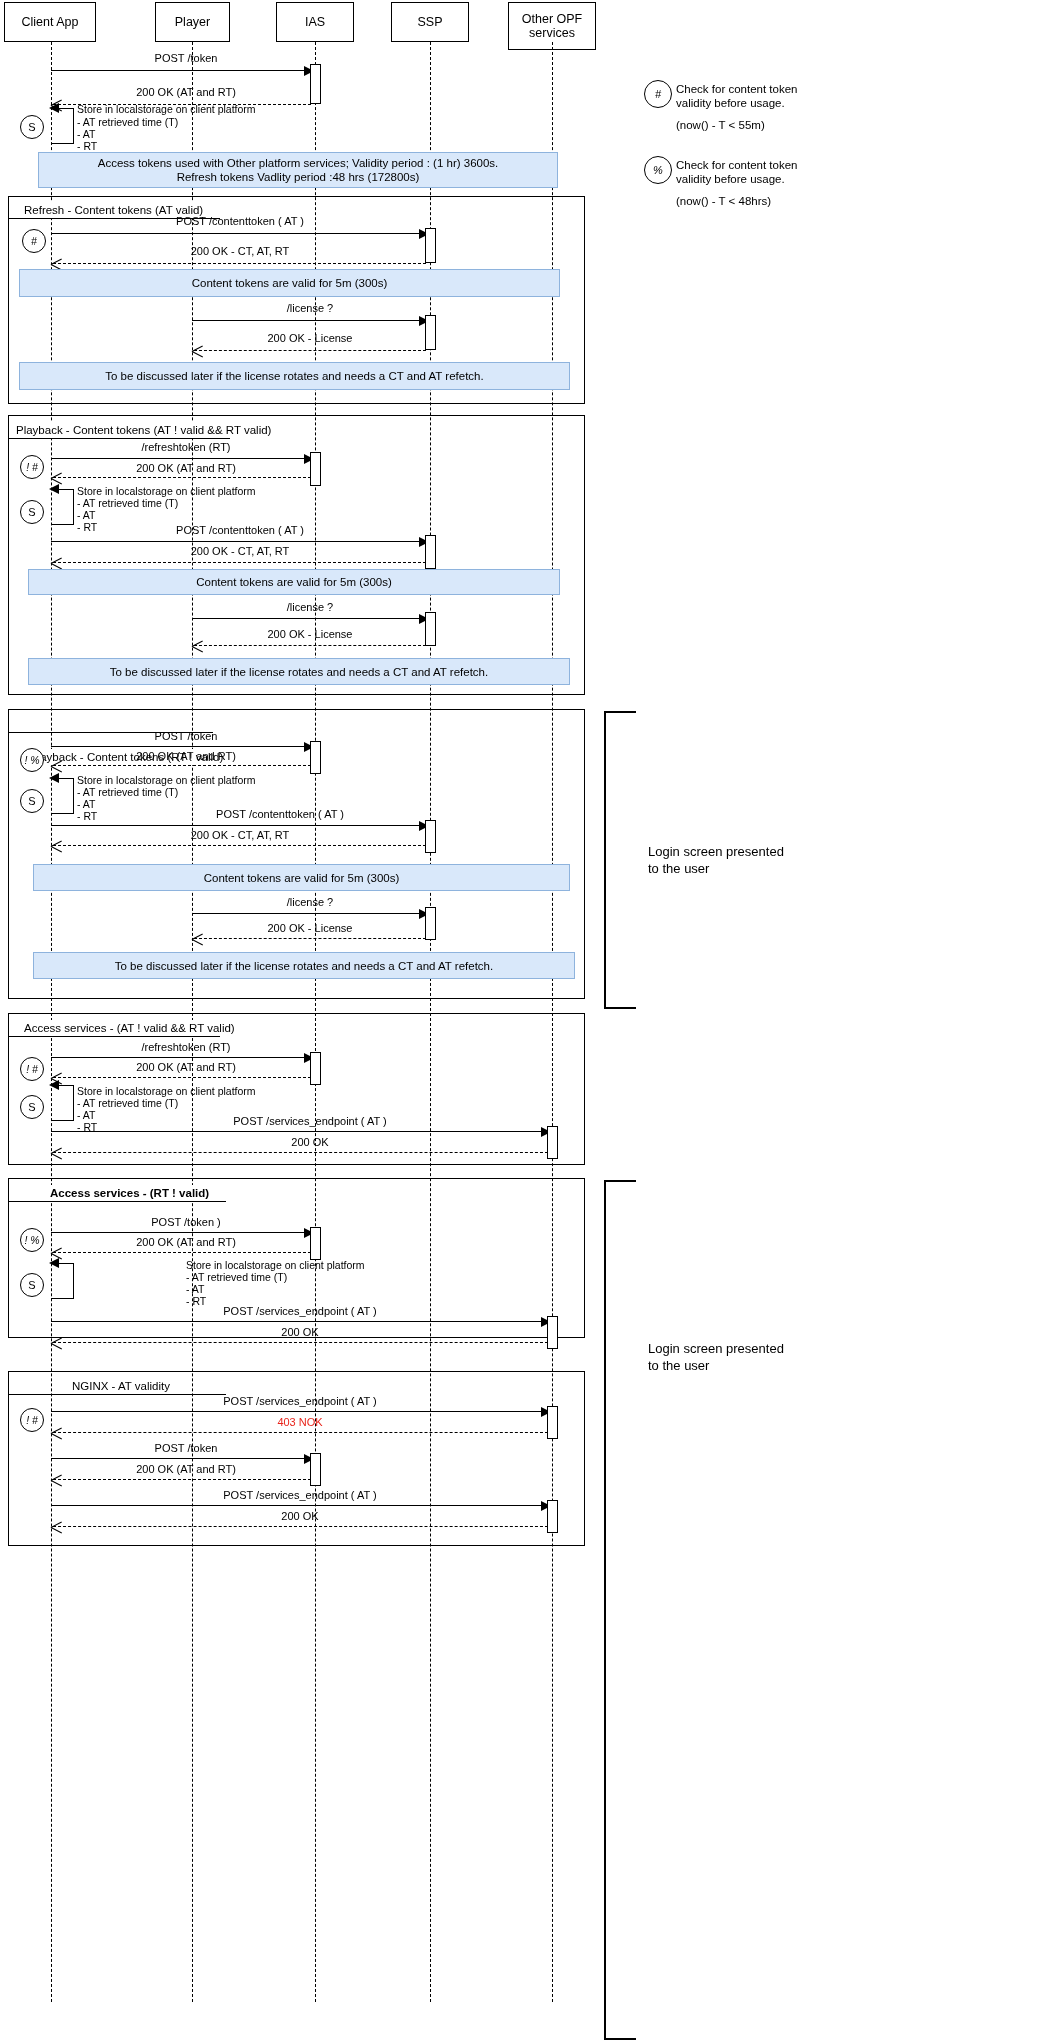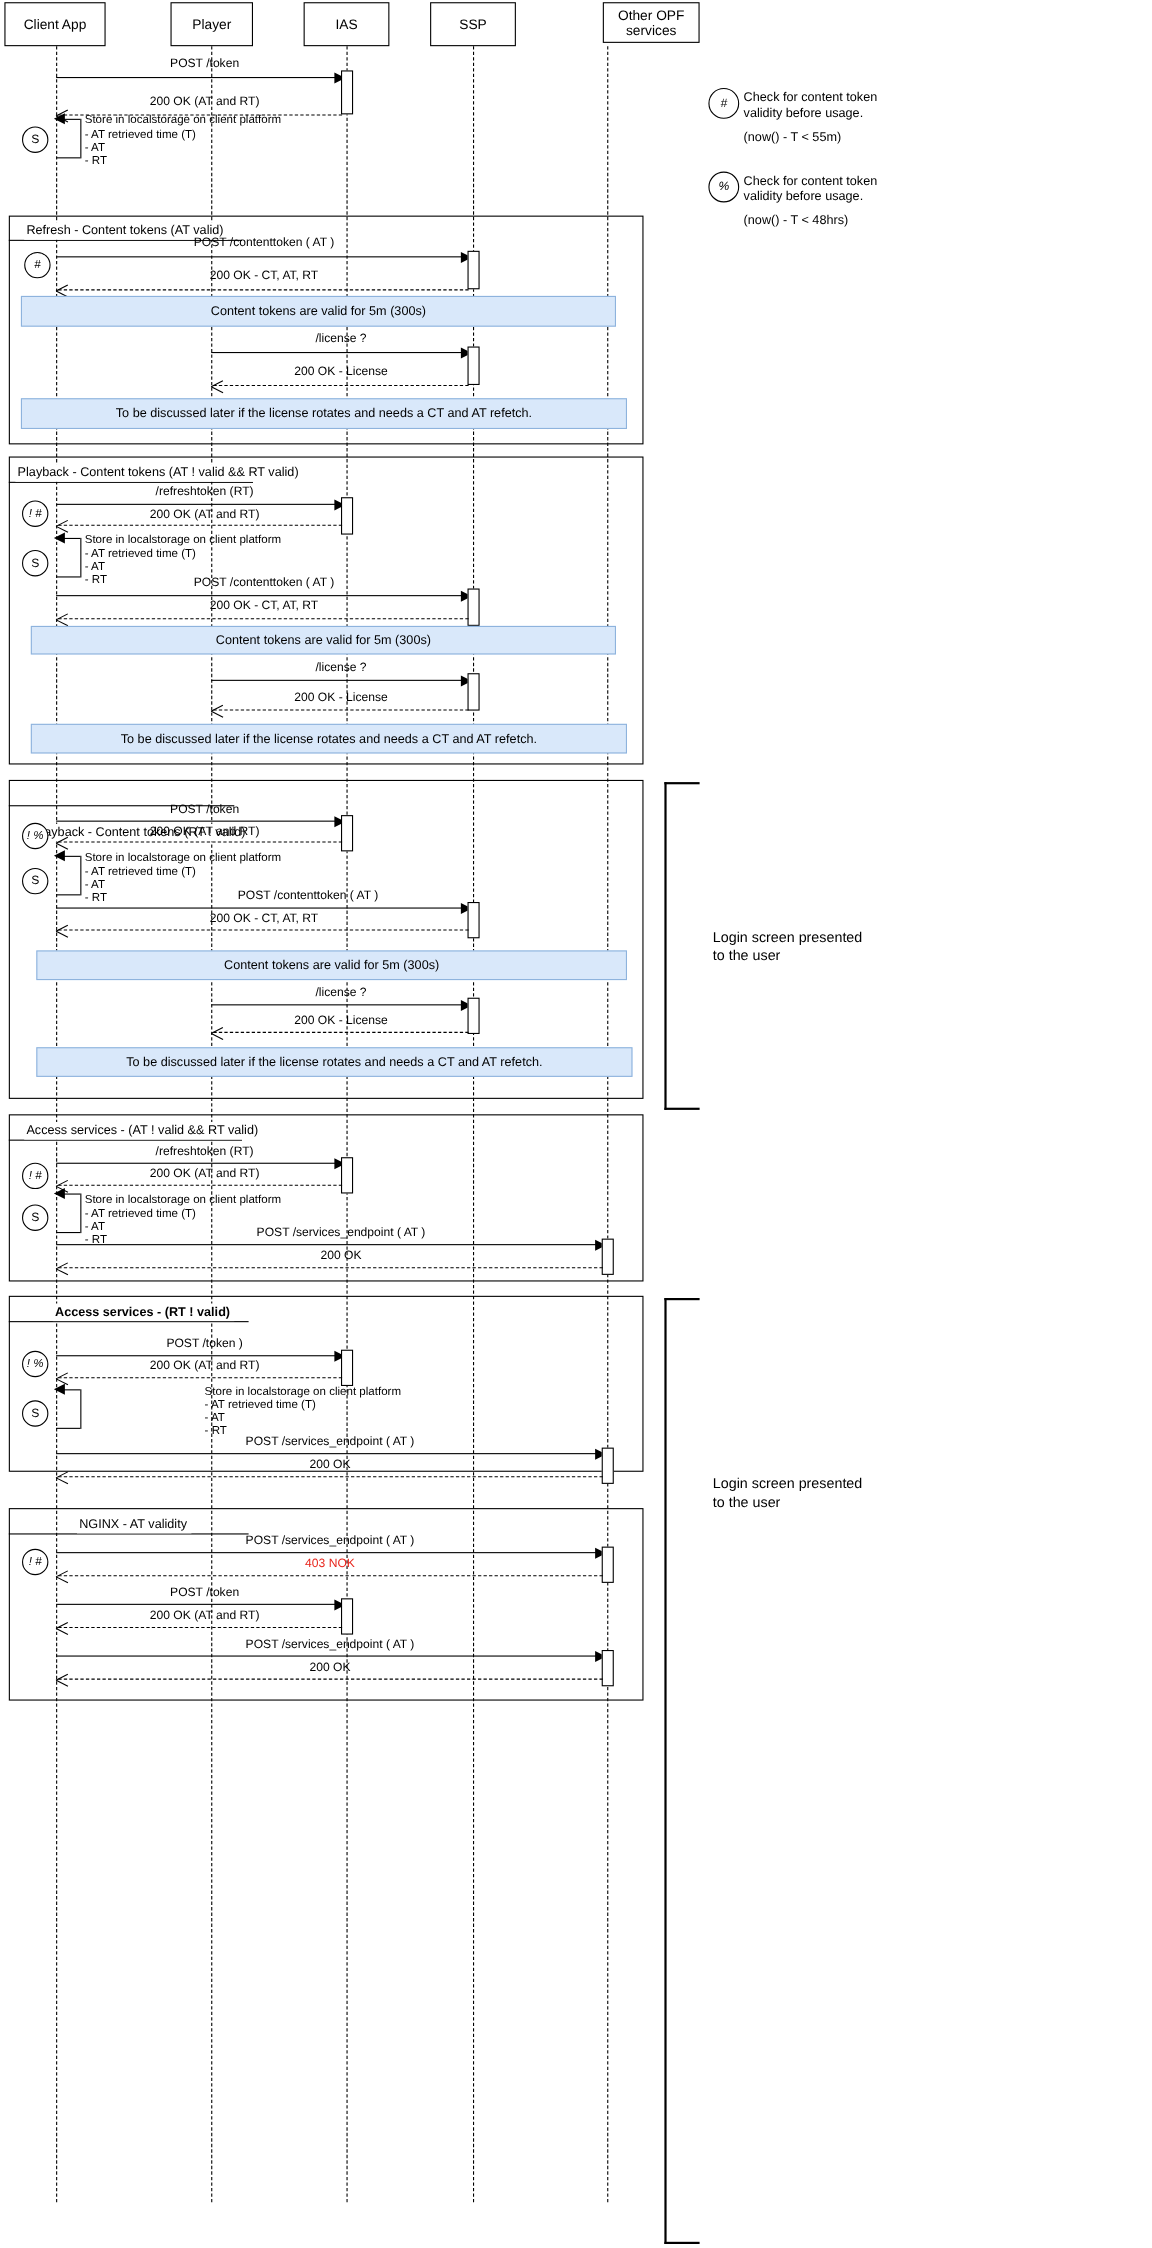--- a/index.html
+++ b/index.html
@@ -84,21 +84,21 @@
   </div>
   <div class="actor-box" style="left:155px;top:2px;width:75px;height:40px;">
     <span>Player</span>
   </div>
   <div class="actor-box" style="left:276px;top:2px;width:78px;height:40px;">
     <span>IAS</span>
   </div>
   <div class="actor-box" style="left:391px;top:2px;width:78px;height:40px;">
     <span>SSP</span>
   </div>
-  <div class="actor-box" style="left:508px;top:2px;width:88px;height:37px;white-space:pre-line;margin-left:40px;">
+  <div class="actor-box" style="left:508px;top:2px;width:88px;height:48px;white-space:pre-line;">
     <span>Other OPF
 services</span>
   </div>
 
   <div class="lifeline" style="left:51px;top:42px;height:1960px;"></div>
   <div class="lifeline" style="left:192px;top:42px;height:1960px;"></div>
   <div class="lifeline" style="left:315px;top:42px;height:1960px;"></div>
   <div class="lifeline" style="left:430px;top:42px;height:1960px;"></div>
   <div class="lifeline" style="left:552px;top:42px;height:1960px;"></div>
 
@@ -138,20 +138,24 @@
     <div class="top"></div>
       <div class="vline"></div>
       <div class="bot"></div>
     <div class="head"></div>
   </div>
   <div class="self-text" style="left:77px;top:103px;">Store in localstorage on client platform</div>
   <div class="self-text" style="left:77px;top:116px;">- AT retrieved time (T)</div>
   <div class="self-text" style="left:77px;top:128px;">- AT</div>
   <div class="self-text" style="left:77px;top:140px;">- RT</div>
 
+  <div class="note" style="left:38px;top:152px;width:520px;height:36px;white-space:pre-line;">
+    <span>Access tokens used with Other platform services; Validity period : (1 hr) 3600s.
+Refresh tokens Vadlity period :48 hrs (172800s)</span>
+  </div>
 
   <div class="frag" style="left:8px;top:196px;width:577px;height:208px;"></div>
   <div class="frag-tab" style="left:8px;top:218px;width:212px;"></div>
   <div class="frag-tab-diag" style="left:220px;top:203px;"></div>
   <div class="frag-label" style="left:22px;top:202px;">Refresh - Content tokens (AT valid)</div>
 
   <div class="marker" style="left:22px;top:229px;">
     <span>#</span>
   </div>
   <div class="msg solid" style="left:51px;top:233px;width:377px;">

